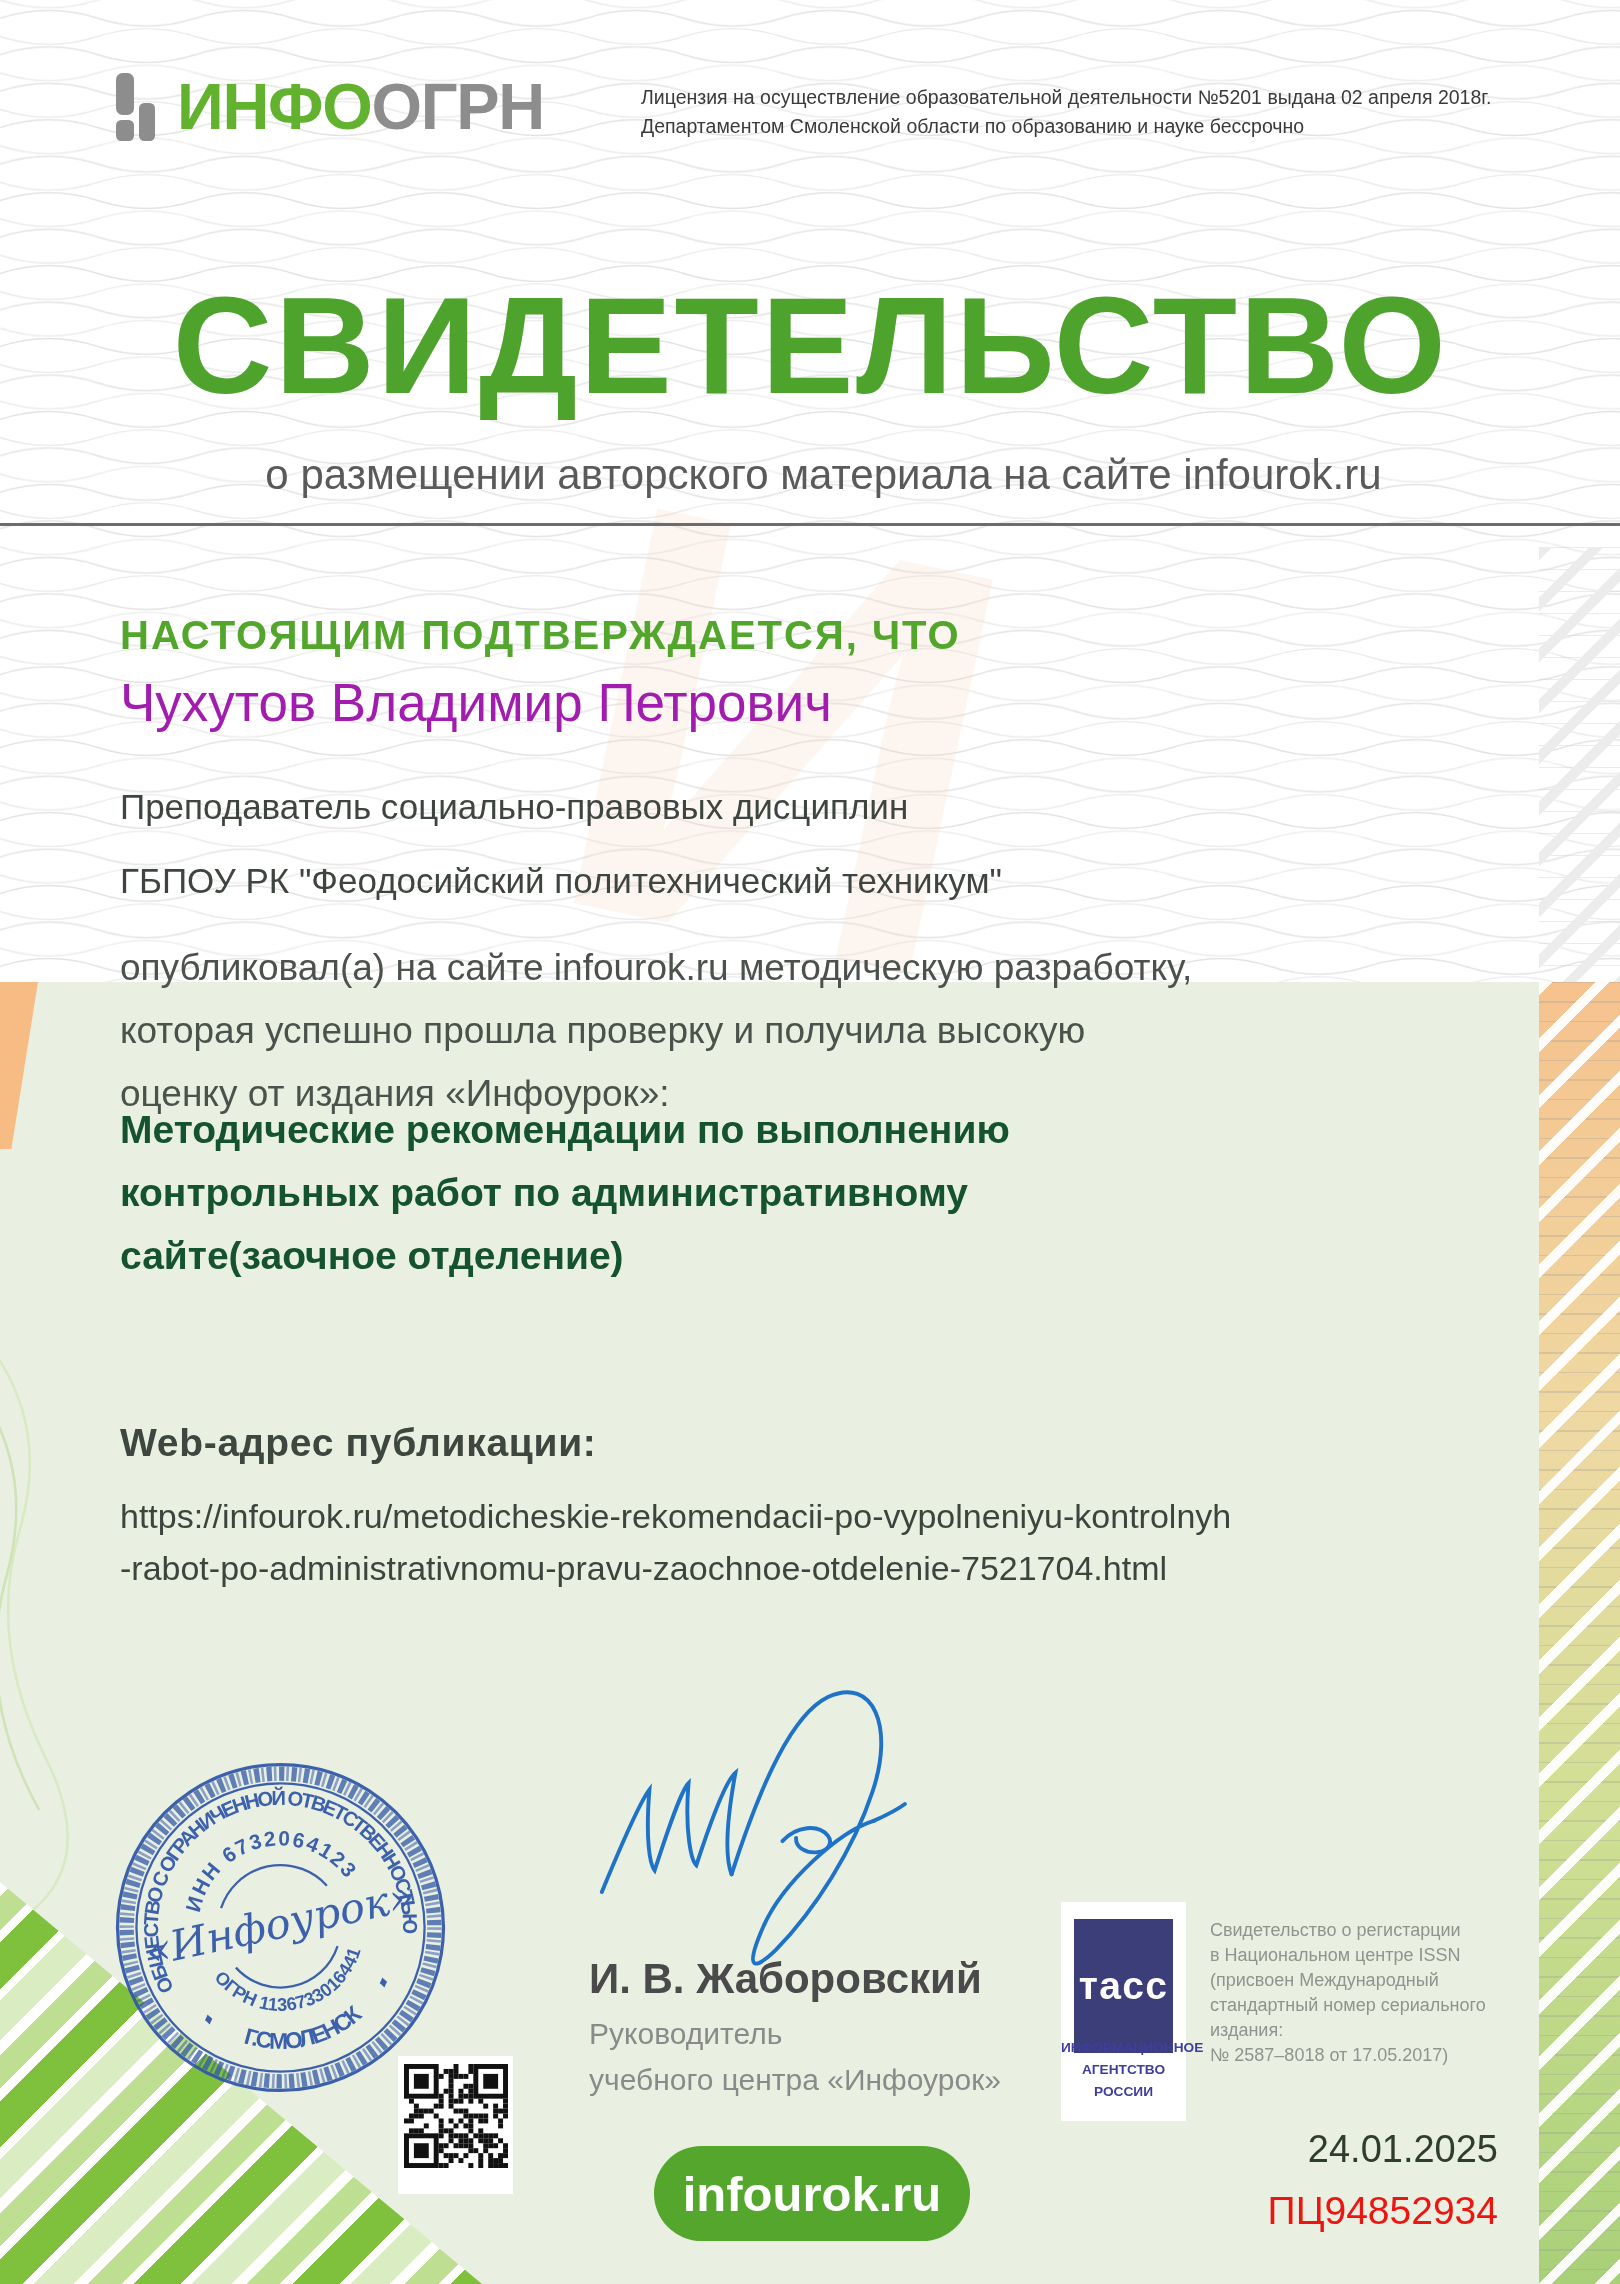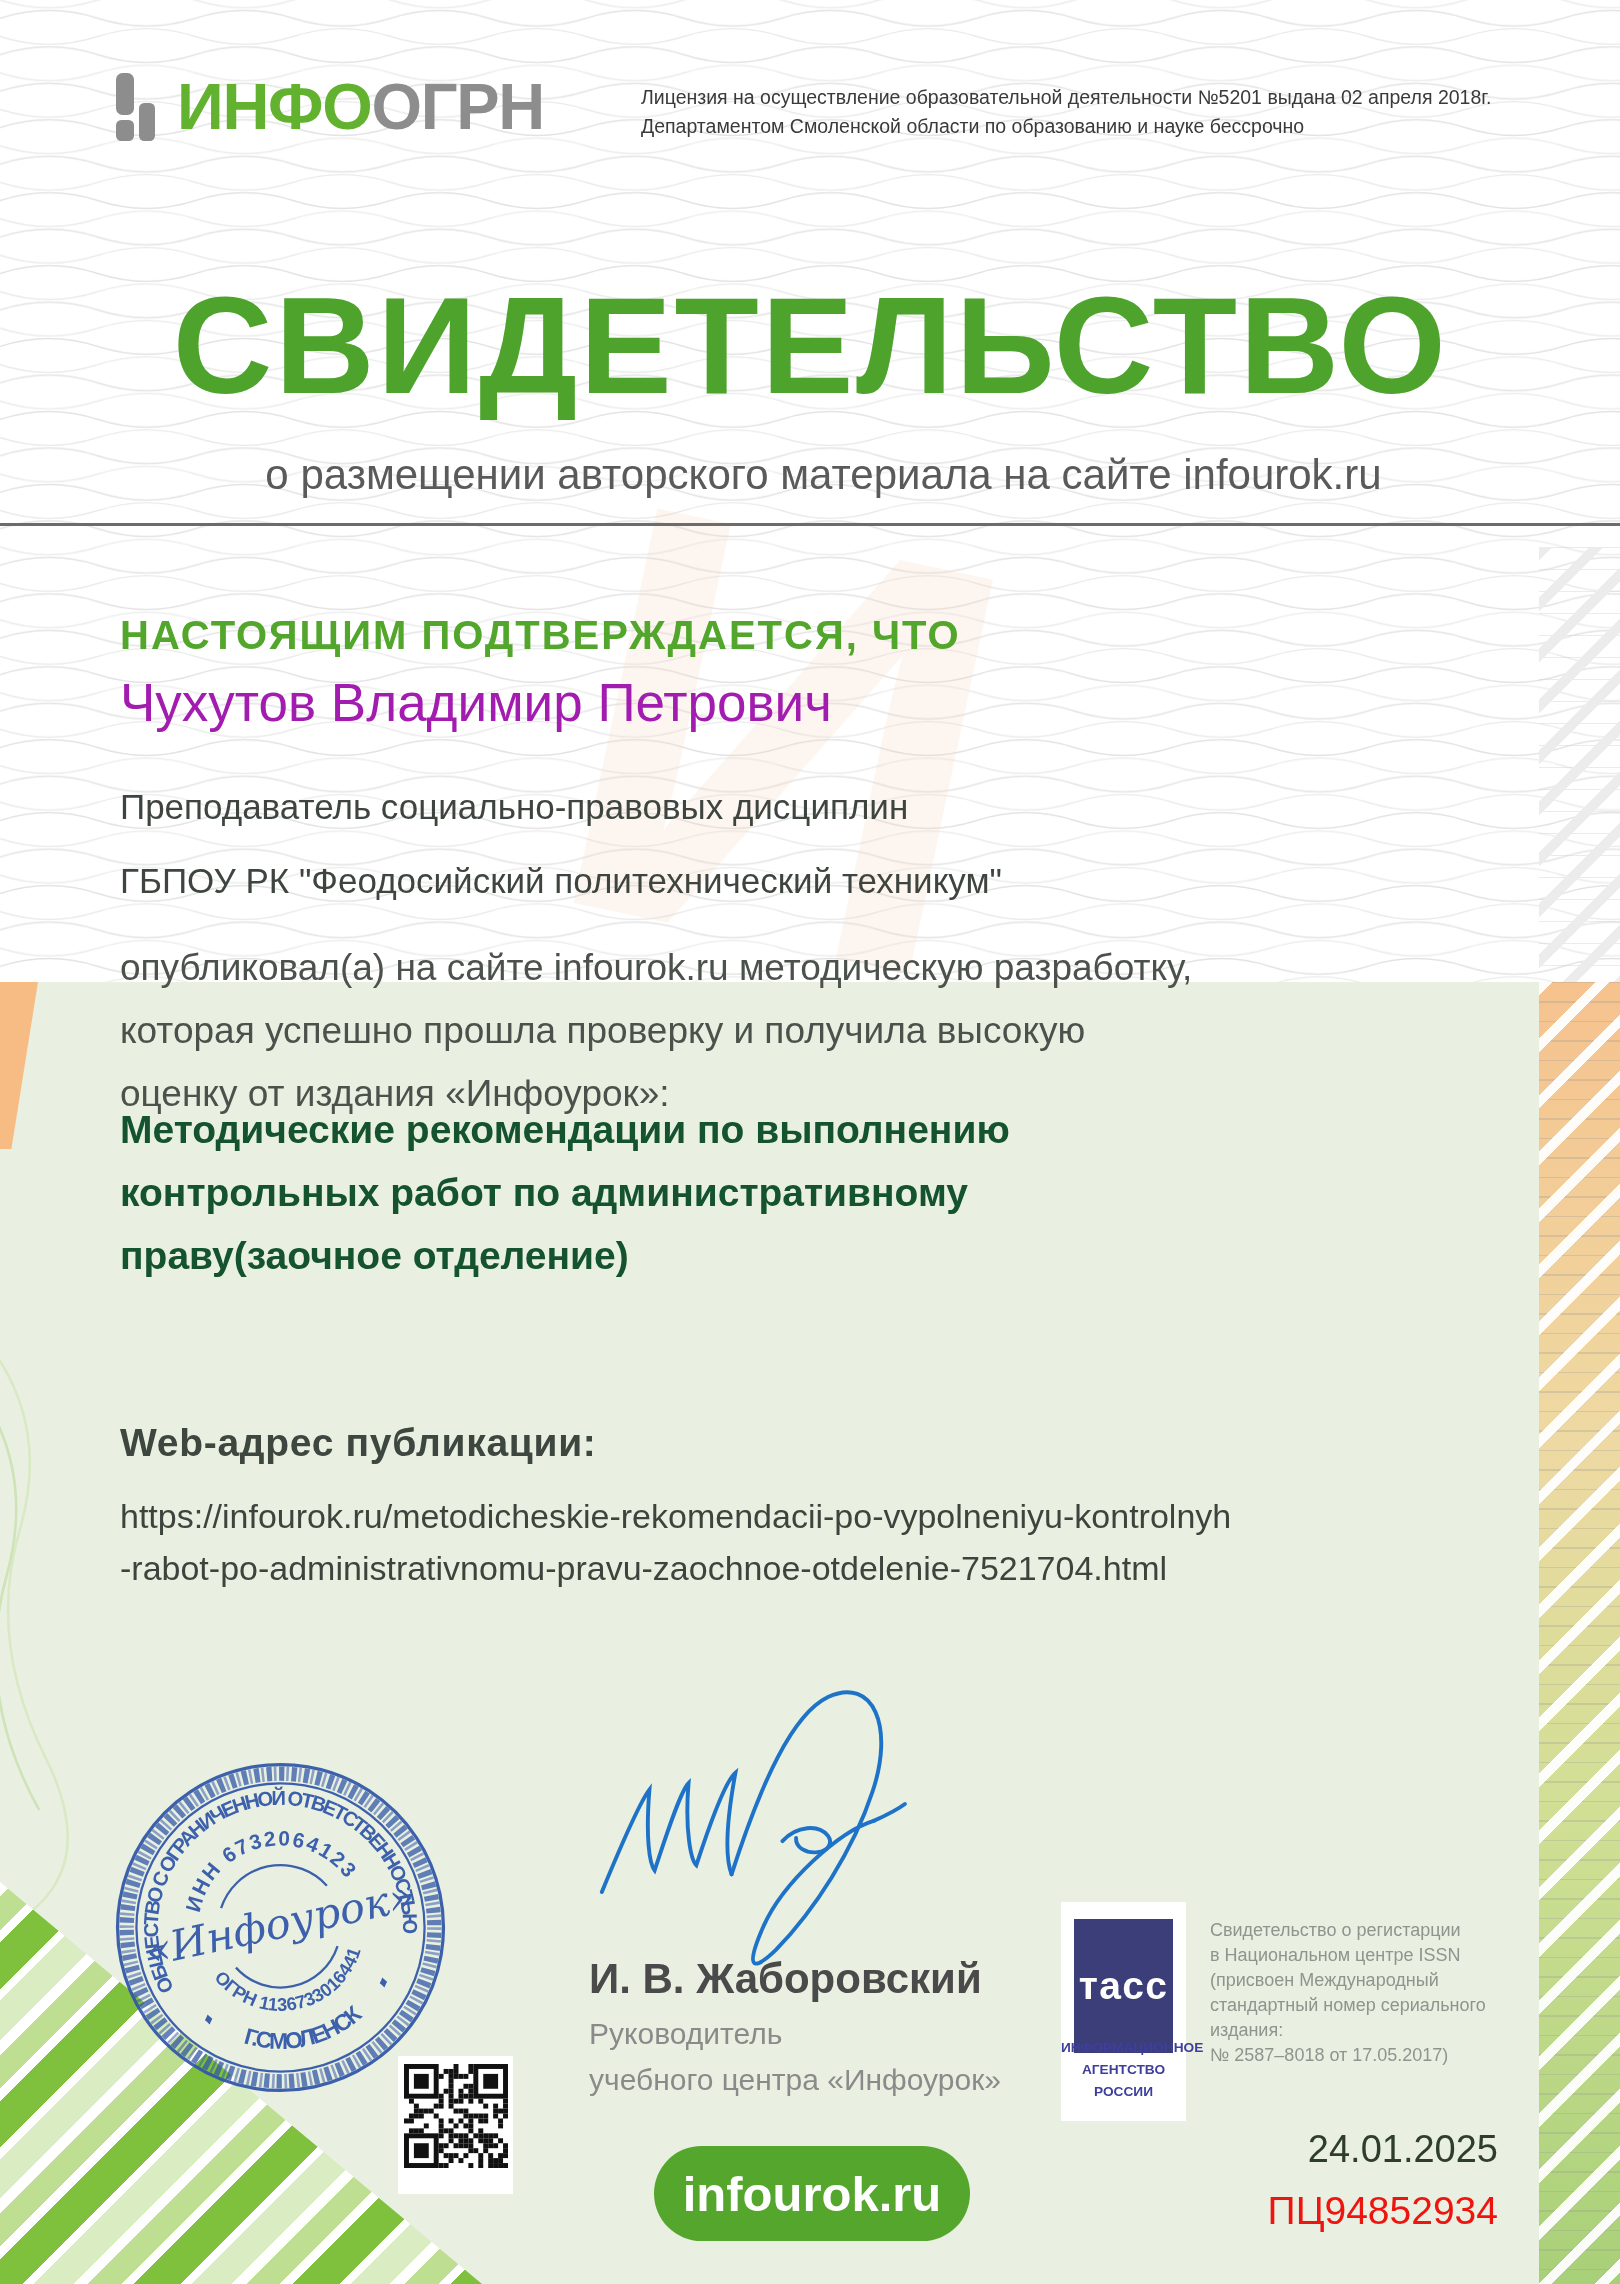--- a/index.html
+++ b/index.html
@@ -125,21 +125,21 @@
   <div class="person-position">Преподаватель социально-правовых дисциплин</div>
   <div class="person-org">ГБПОУ РК "Феодосийский политехнический техникум"</div>
   <div class="paragraph">
     <div>опубликовал(а) на сайте infourok.ru методическую разработку,</div>
     <div>которая успешно прошла проверку и получила высокую</div>
     <div>оценку от издания «Инфоурок»:</div>
   </div>
   <div class="work-title">
     <div>Методические рекомендации по выполнению</div>
     <div>контрольных работ по административному</div>
-    <div>праву(заочное отделение)</div>
+    <div>сайте(заочное отделение)</div>
   </div>
   <div class="web-label">Web-адрес публикации:</div>
   <div class="url">
     <div>https://infourok.ru/metodicheskie-rekomendacii-po-vypolneniyu-kontrolnyh</div>
     <div>-rabot-po-administrativnomu-pravu-zaochnoe-otdelenie-7521704.html</div>
   </div>
 
   <svg class="stamp-svg" width="365" height="365" viewBox="-280 -280 560 560">
     <g transform="rotate(-12)" fill="#3156a8" stroke="none" opacity="0.93">
       <circle r="250" fill="none" stroke="#3156a8" stroke-width="5"></circle>

